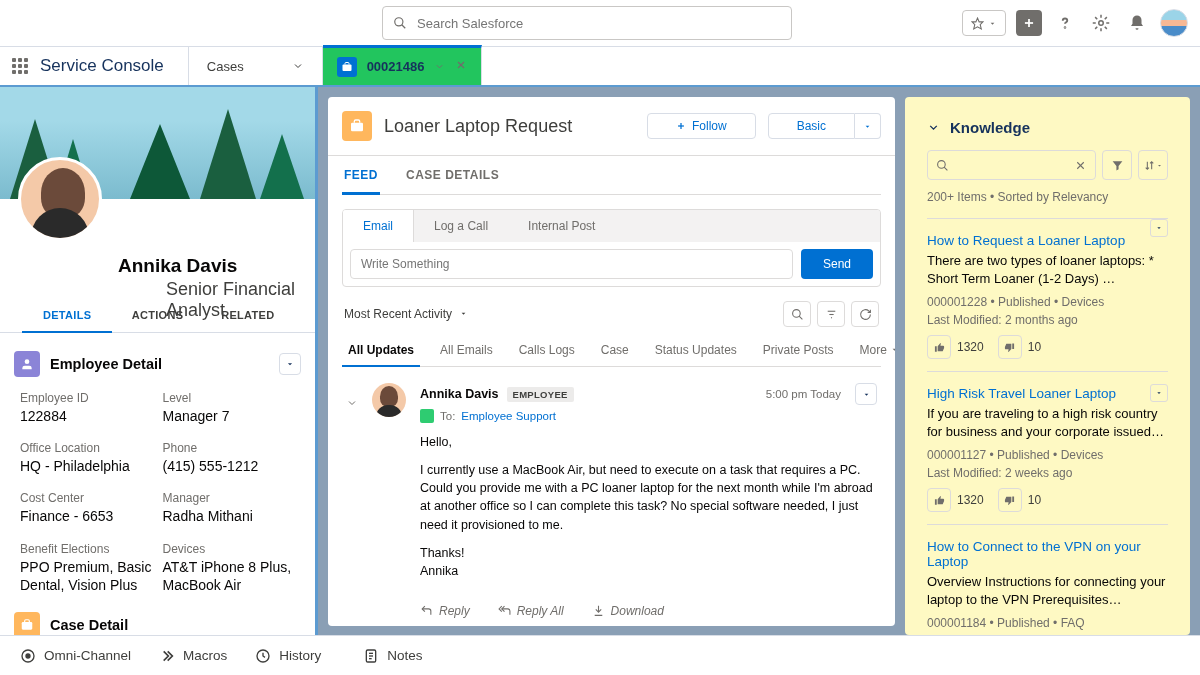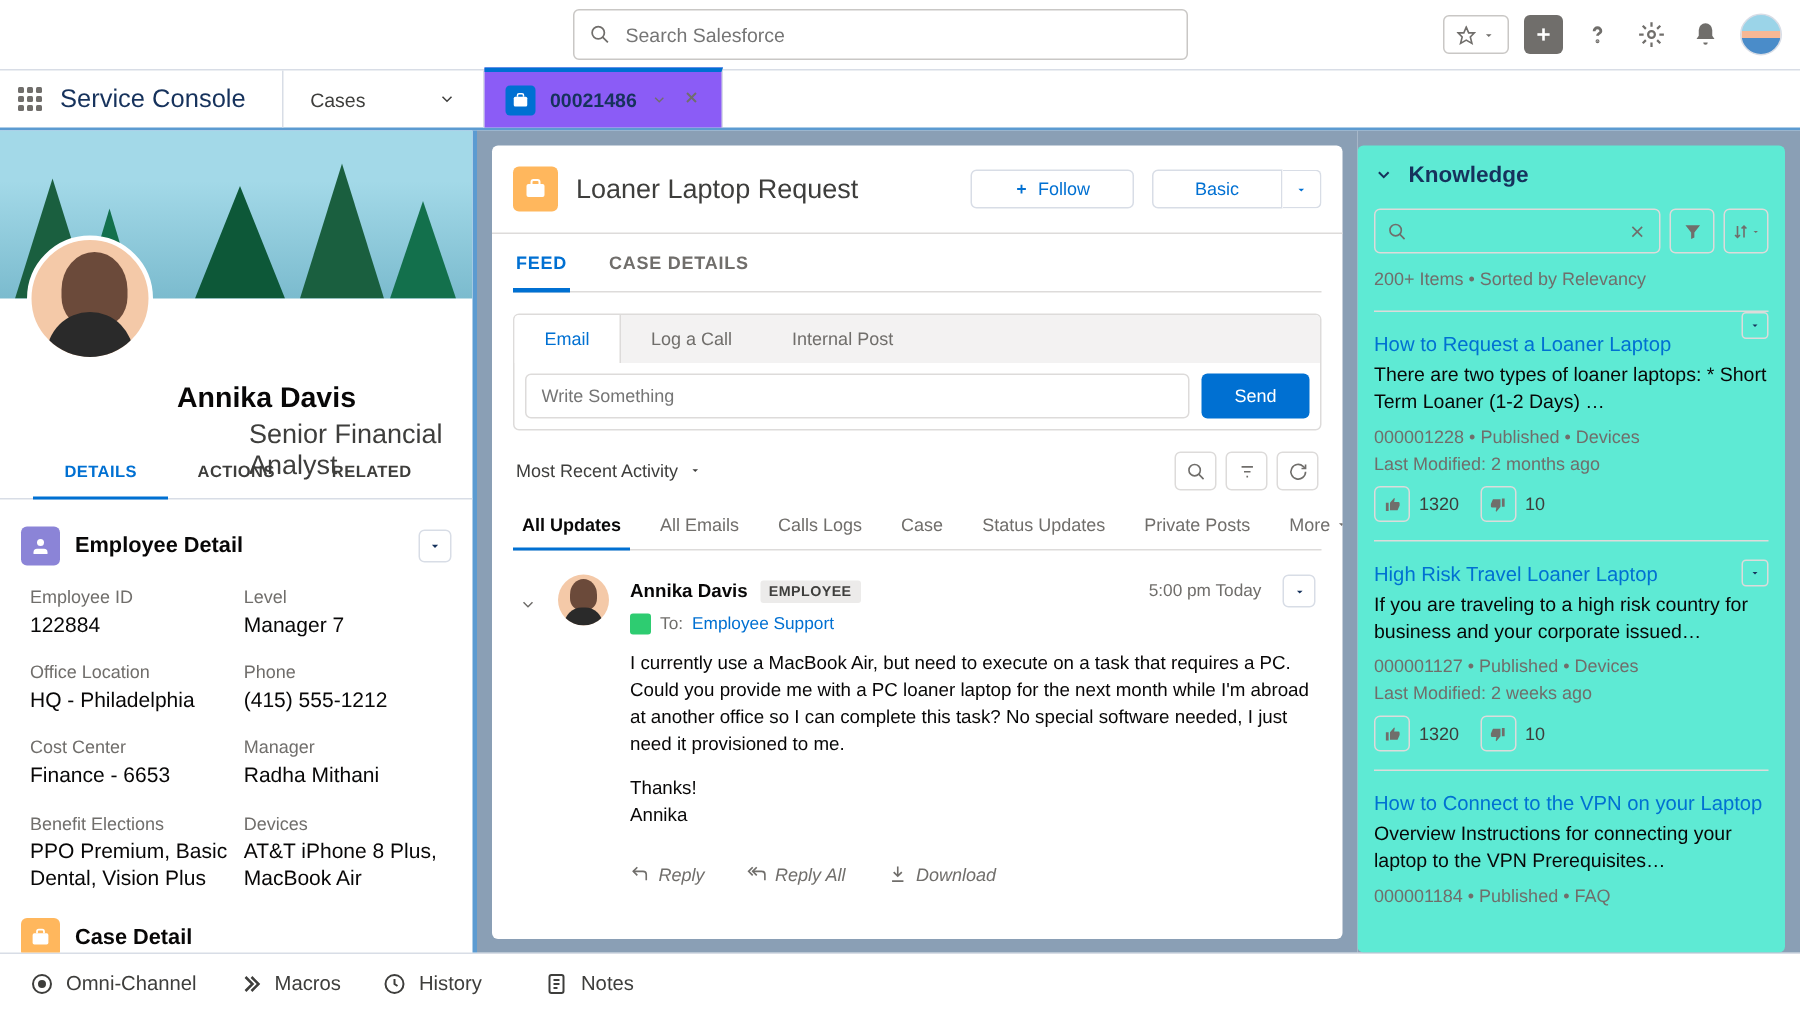--- a/index.html
+++ b/index.html
@@ -16,21 +16,21 @@
 .fav-btn { width: 44px; height: 26px; border: 1px solid #c9c7c5; border-radius: 4px; display: flex; align-items: center; justify-content: center; color: #706e6b; gap: 4px; }
 .avatar-top { width: 28px; height: 28px; border-radius: 50%; background: linear-gradient(180deg, #9bd4e8 40%, #f7b895 40%, #f7b895 60%, #4a8cc9 60%); border: 1px solid #d8dde6; }
 
 
 .navrow { height: 40px; display: flex; align-items: stretch; border-bottom: 2px solid #5c9bd1; }
 .waffle { width: 40px; display: flex; align-items: center; justify-content: center; }
 .waffle-grid { display: grid; grid-template-columns: repeat(3, 4px); grid-template-rows: repeat(3, 4px); gap: 2px; }
 .waffle-grid span { background: #706e6b; border-radius: 1px; }
 .app-name { font-size: 17px; display: flex; align-items: center; padding-right: 24px; }
 .nav-dd { border-left: 1px solid #d8dde6; border-right: 1px solid #d8dde6; display: flex; align-items: center; padding: 0 18px; gap: 48px; color: #3e3e3c; cursor: pointer; }
-.tab { display: flex; align-items: center; padding: 0 14px; gap: 10px; border-right: 1px solid #d8dde6; border-top: 3px solid #0070d2; background: #8b5cf6; margin-top: -2px; }
+.tab { display: flex; align-items: center; padding: 0 14px; gap: 10px; border-right: 1px solid #d8dde6; border-top: 3px solid #0070d2; background: #22c55e; margin-top: -2px; }
 .tab-icon { width: 20px; height: 20px; background: #0070d2; border-radius: 3px; display: flex; align-items: center; justify-content: center; }
 .tab-close { color: #706e6b; cursor: pointer; }
 
 
 .cols { display: flex; height: 548px; }
 .col-left { width: 318px; border-right: 3px solid #5c9bd1; display: flex; flex-direction: column; overflow: hidden; }
 .col-mid { flex: 1; background: #8a9fb5; padding: 10px 10px 0 10px; overflow: hidden; }
 .col-right { width: 295px; background: #8a9fb5; padding: 10px 10px 0 0; overflow: hidden; }
 
 
@@ -105,21 +105,21 @@
 .post-time { margin-left: auto; font-size: 11.5px; color: #706e6b; }
 .post-to { margin-top: 4px; display: flex; align-items: center; gap: 6px; font-size: 11.5px; }
 .to-badge { width: 14px; height: 14px; background: #2ecc71; border-radius: 2px; }
 .to-lbl { color: #706e6b; }
 .post-msg { margin-top: 10px; color: #080707; line-height: 1.45; }
 .post-msg p { margin-bottom: 10px; }
 .post-actions { display: flex; gap: 28px; margin-top: 16px; padding-top: 8px; font-size: 12px; color: #706e6b; }
 .post-action { display: flex; align-items: center; gap: 6px; cursor: pointer; font-style: italic; }
 
 
-.k-card { background: #5eead4; border-radius: 4px; padding: 11px; height: 100%; overflow: hidden; }
+.k-card { background: #fef9c3; border-radius: 4px; padding: 22px; height: 100%; overflow: hidden; }
 .k-hdr { display: flex; align-items: center; gap: 10px; margin-bottom: 14px; }
 .k-title { font-size: 15px; font-weight: 600; }
 .k-search-row { display: flex; gap: 6px; margin-bottom: 10px; }
 .k-search { flex: 1; border: 1px solid #dddbda; border-radius: 4px; height: 30px; display: flex; align-items: center; padding: 0 8px; color: #706e6b; }
 .k-search svg:last-child { margin-left: auto; }
 .k-btn { width: 30px; height: 30px; border: 1px solid #dddbda; border-radius: 4px; display: flex; align-items: center; justify-content: center; color: #706e6b; cursor: pointer; }
 .k-meta { font-size: 12px; color: #706e6b; margin-bottom: 14px; }
 
 .k-article { border-top: 1px solid #dddbda; padding: 14px 0 12px; position: relative; }
 .k-article:first-of-type { border-top: none; padding-top: 0; }
@@ -416,20 +416,21 @@
                     <path d="M7 10l5 5 5-5z"></path>
                   </svg>
                 </span>
             </div>
             <div class="post-to">
               <span class="to-badge"></span>
               <span class="to-lbl">To:</span>
               <a>Employee Support</a>
             </div>
             <div class="post-msg">
+              <p>Hello,</p>
               <p>I currently use a MacBook Air, but need to execute on a task that requires a PC.  Could you provide me with a PC loaner laptop for the next month while I'm abroad at another office so I can complete this task?  No special software needed, I just need it provisioned to me.</p>
               <p><span>Thanks!</span><br><span>Annika</span></p>
             </div>
             <div class="post-actions">
               <div class="post-action">
                   <svg width="13" height="13" viewBox="0 0 24 24" fill="none" stroke="currentColor" stroke-width="2">
                     <polyline points="9 14 4 9 9 4"></polyline>
                     <path d="M20 20v-7a4 4 0 00-4-4H4"></path>
                   </svg>
                   <span>Reply</span>

